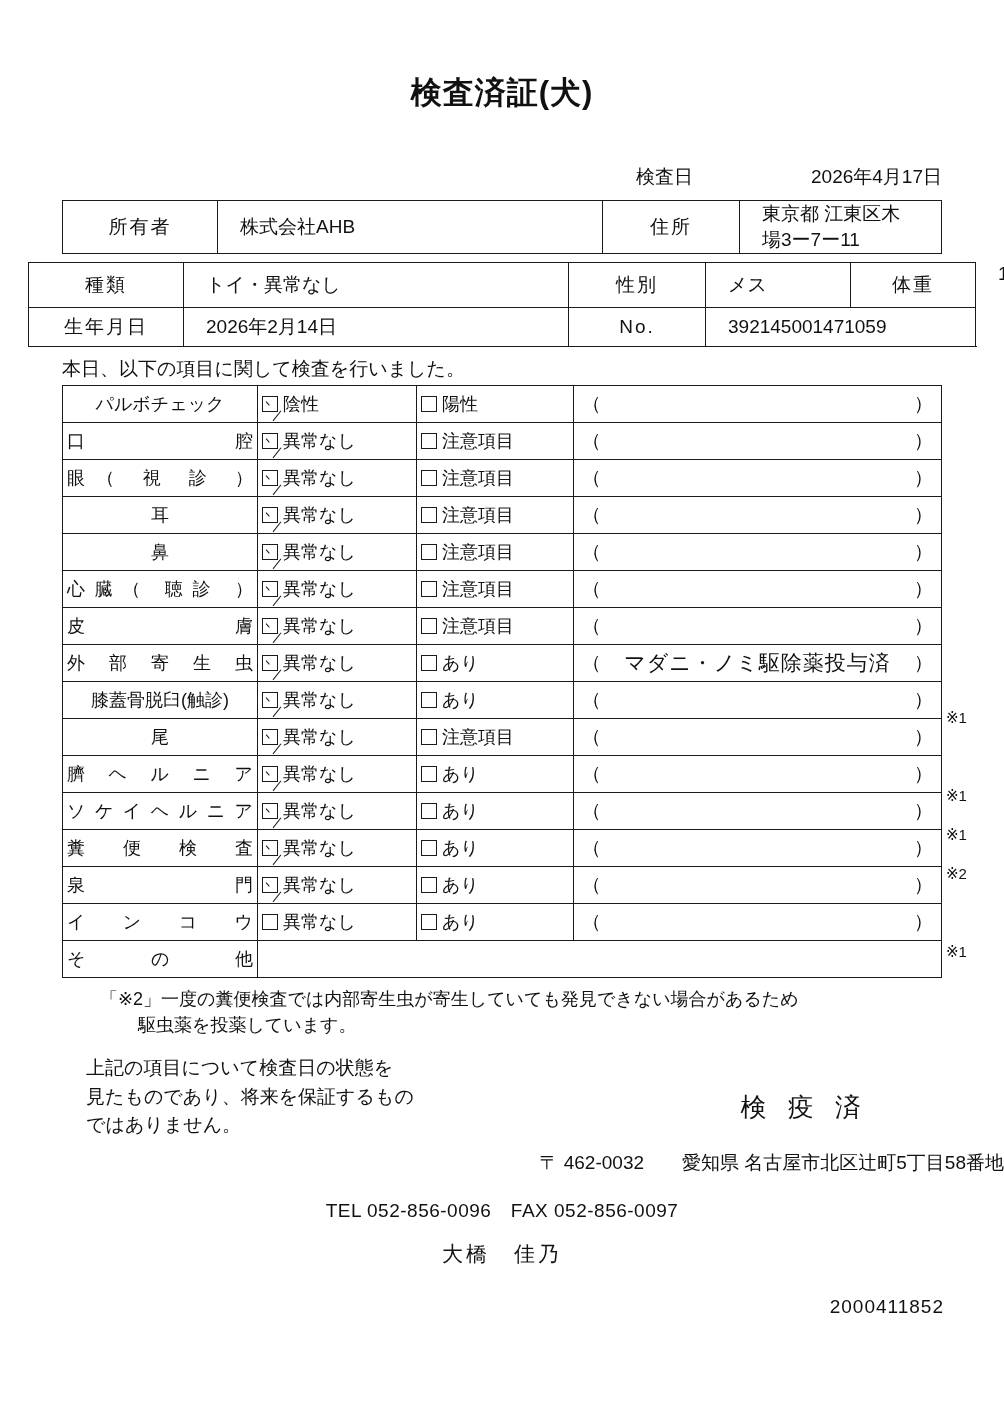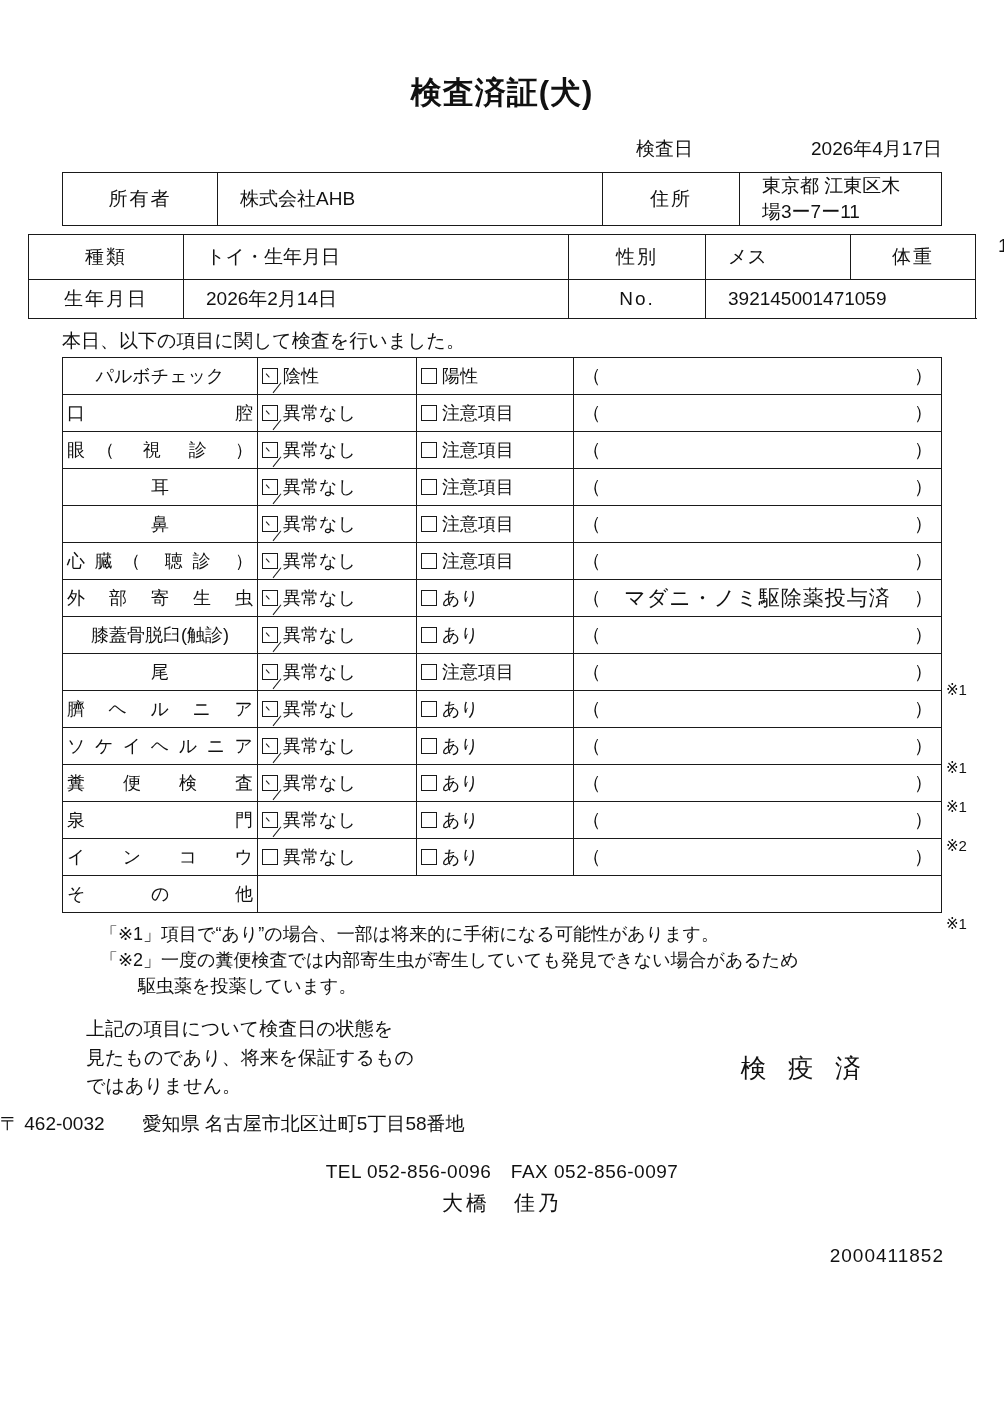--- a/index.html
+++ b/index.html
@@ -31,20 +31,21 @@
   .inspect-date-row {
     display: flex;
     justify-content: flex-end;
     align-items: baseline;
     margin-top: 22px;
     padding-right: 62px;
     font-size: 19px;
   }
   .inspect-date-row .lbl {
     margin-right: 118px;
+    margin-top: 28px;
   }
   .inspect-date-row .val {
     font-size: 19px;
   }
 
   table.grid {
     border-collapse: collapse;
     margin: 10px auto 0 auto;
     width: 880px;
     table-layout: fixed;
@@ -209,40 +210,40 @@
   }
   .quarantine {
     position: absolute;
     right: 104px;
     top: 36px;
     font-size: 26px;
     letter-spacing: 7px;
     font-weight: normal;
   }
   .addr {
-    text-align: left;
+    text-align: right;
     font-size: 19px;
     margin-top: 10px;
   }
   .tel {
     text-align: center;
     font-size: 19px;
     margin-top: 22px;
     letter-spacing: 0.5px;
   }
   .clinic {
     text-align: center;
     font-size: 26px;
     margin-top: 34px;
     letter-spacing: 1px;
   }
   .vet {
     text-align: center;
     font-size: 21px;
-    margin-top: 4px;
+    margin-top: 16px;
     letter-spacing: 3px;
   }
   .serial {
     text-align: right;
     font-size: 19px;
     margin-top: 28px;
     padding-right: 60px;
     letter-spacing: 1px;
     margin-left: 12px;
   }
@@ -267,21 +268,21 @@
       <td class="lbl-cell" style="width:92px">住所</td>
       <td class="val-cell">東京都 江東区木場3ー7ー11</td>
     </tr>
   </tbody>
     </table>
 
   <table class="grid" style="margin-top:8px">
     <tbody>
         <tr>
       <td class="lbl-cell" style="width:110px">種類</td>
-      <td class="val-cell" style="width:340px">トイ・生年月日</td>
+      <td class="val-cell" style="width:340px">トイ・異常なし</td>
       <td class="lbl-cell" style="width:92px">性別</td>
       <td class="val-cell" style="width:100px">メス</td>
       <td class="lbl-cell" style="width:80px">体重</td>
       <td class="val-right">
         <span class="weight-val">1662</span><span class="weight-unit">g</span>
       </td>
     </tr>
     <tr>
       <td class="lbl-cell">生年月日</td>
       <td class="val-cell">2026年2月14日</td>
@@ -350,20 +351,30 @@
             <td class="item-name">心臓（ 聴診 ）</td>
             <td class="opt1"><span class="chk checked"></span><span>異常なし</span></td>
             <td class="opt2"><span class="chk"></span><span>注意項目</span></td>
             <td class="paren">
               <span class="paren-open">（</span>
               <span class="paren-text"></span>
               <span class="paren-close">）</span>
             </td>
           </tr>
           <tr>
+            <td class="item-name">皮　　　　膚</td>
+            <td class="opt1"><span class="chk checked"></span><span>異常なし</span></td>
+            <td class="opt2"><span class="chk"></span><span>注意項目</span></td>
+            <td class="paren">
+              <span class="paren-open">（</span>
+              <span class="paren-text"></span>
+              <span class="paren-close">）</span>
+            </td>
+          </tr>
+          <tr>
             <td class="item-name">外 部 寄 生 虫</td>
             <td class="opt1"><span class="chk checked"></span><span>異常なし</span></td>
             <td class="opt2"><span class="chk"></span><span>あり</span></td>
             <td class="paren">
               <span class="paren-open">（</span>
               <span class="paren-text">マダニ・ノミ駆除薬投与済</span>
               <span class="paren-close">）</span>
             </td>
           </tr>
           <tr>
@@ -445,21 +456,20 @@
     <div class="mark-col" id="mark-col">
         <div class="mark-item" style="top: 324px;">※1</div>
         <div class="mark-item" style="top: 402px;">※1</div>
         <div class="mark-item" style="top: 441px;">※1</div>
         <div class="mark-item" style="top: 480px;">※2</div>
         <div class="mark-item" style="top: 558px;">※1</div>
       </div>
   </div>
 
   <div class="footnotes">
-    <div>「※1」項目で“あり”の場合、一部は将来的に手術になる可能性があります。</div>
     <div>「※2」一度の糞便検査では内部寄生虫が寄生していても発見できない場合があるため</div>
     <div class="indent">駆虫薬を投薬しています。</div>
   </div>
 
   <div class="lower">
     <div class="statement">
       <div>上記の項目について検査日の状態を</div>
       <div>見たものであり、将来を保証するもの</div>
       <div>ではありません。</div>
     </div>

